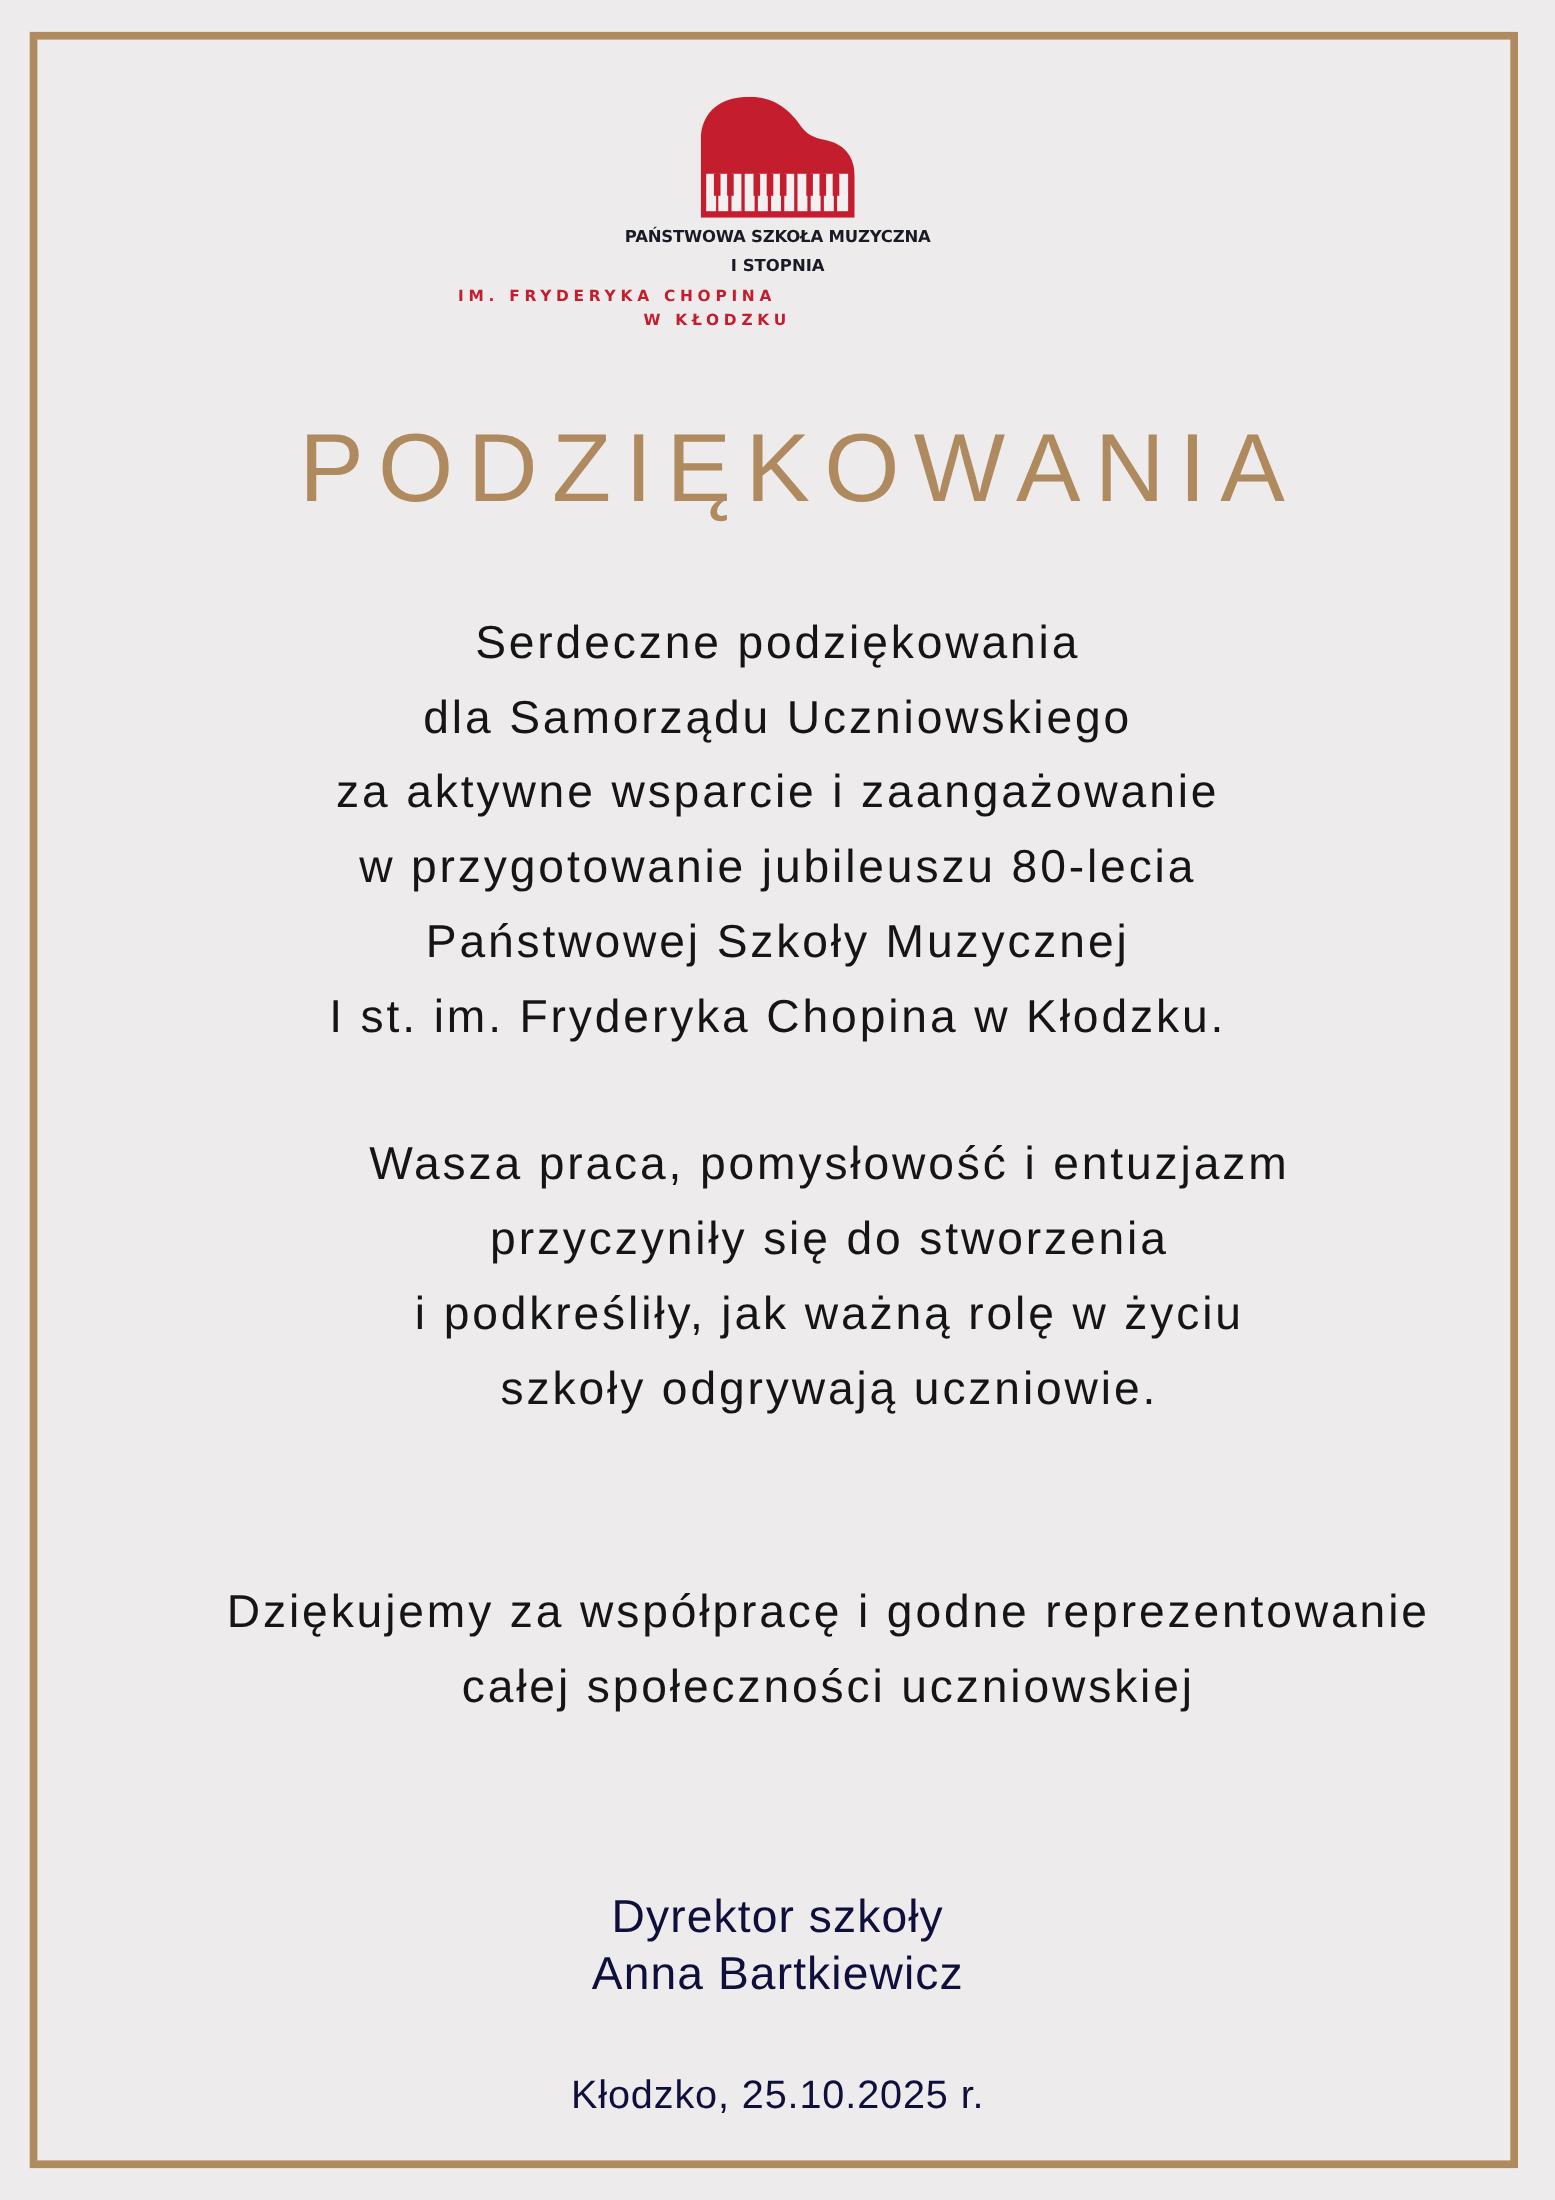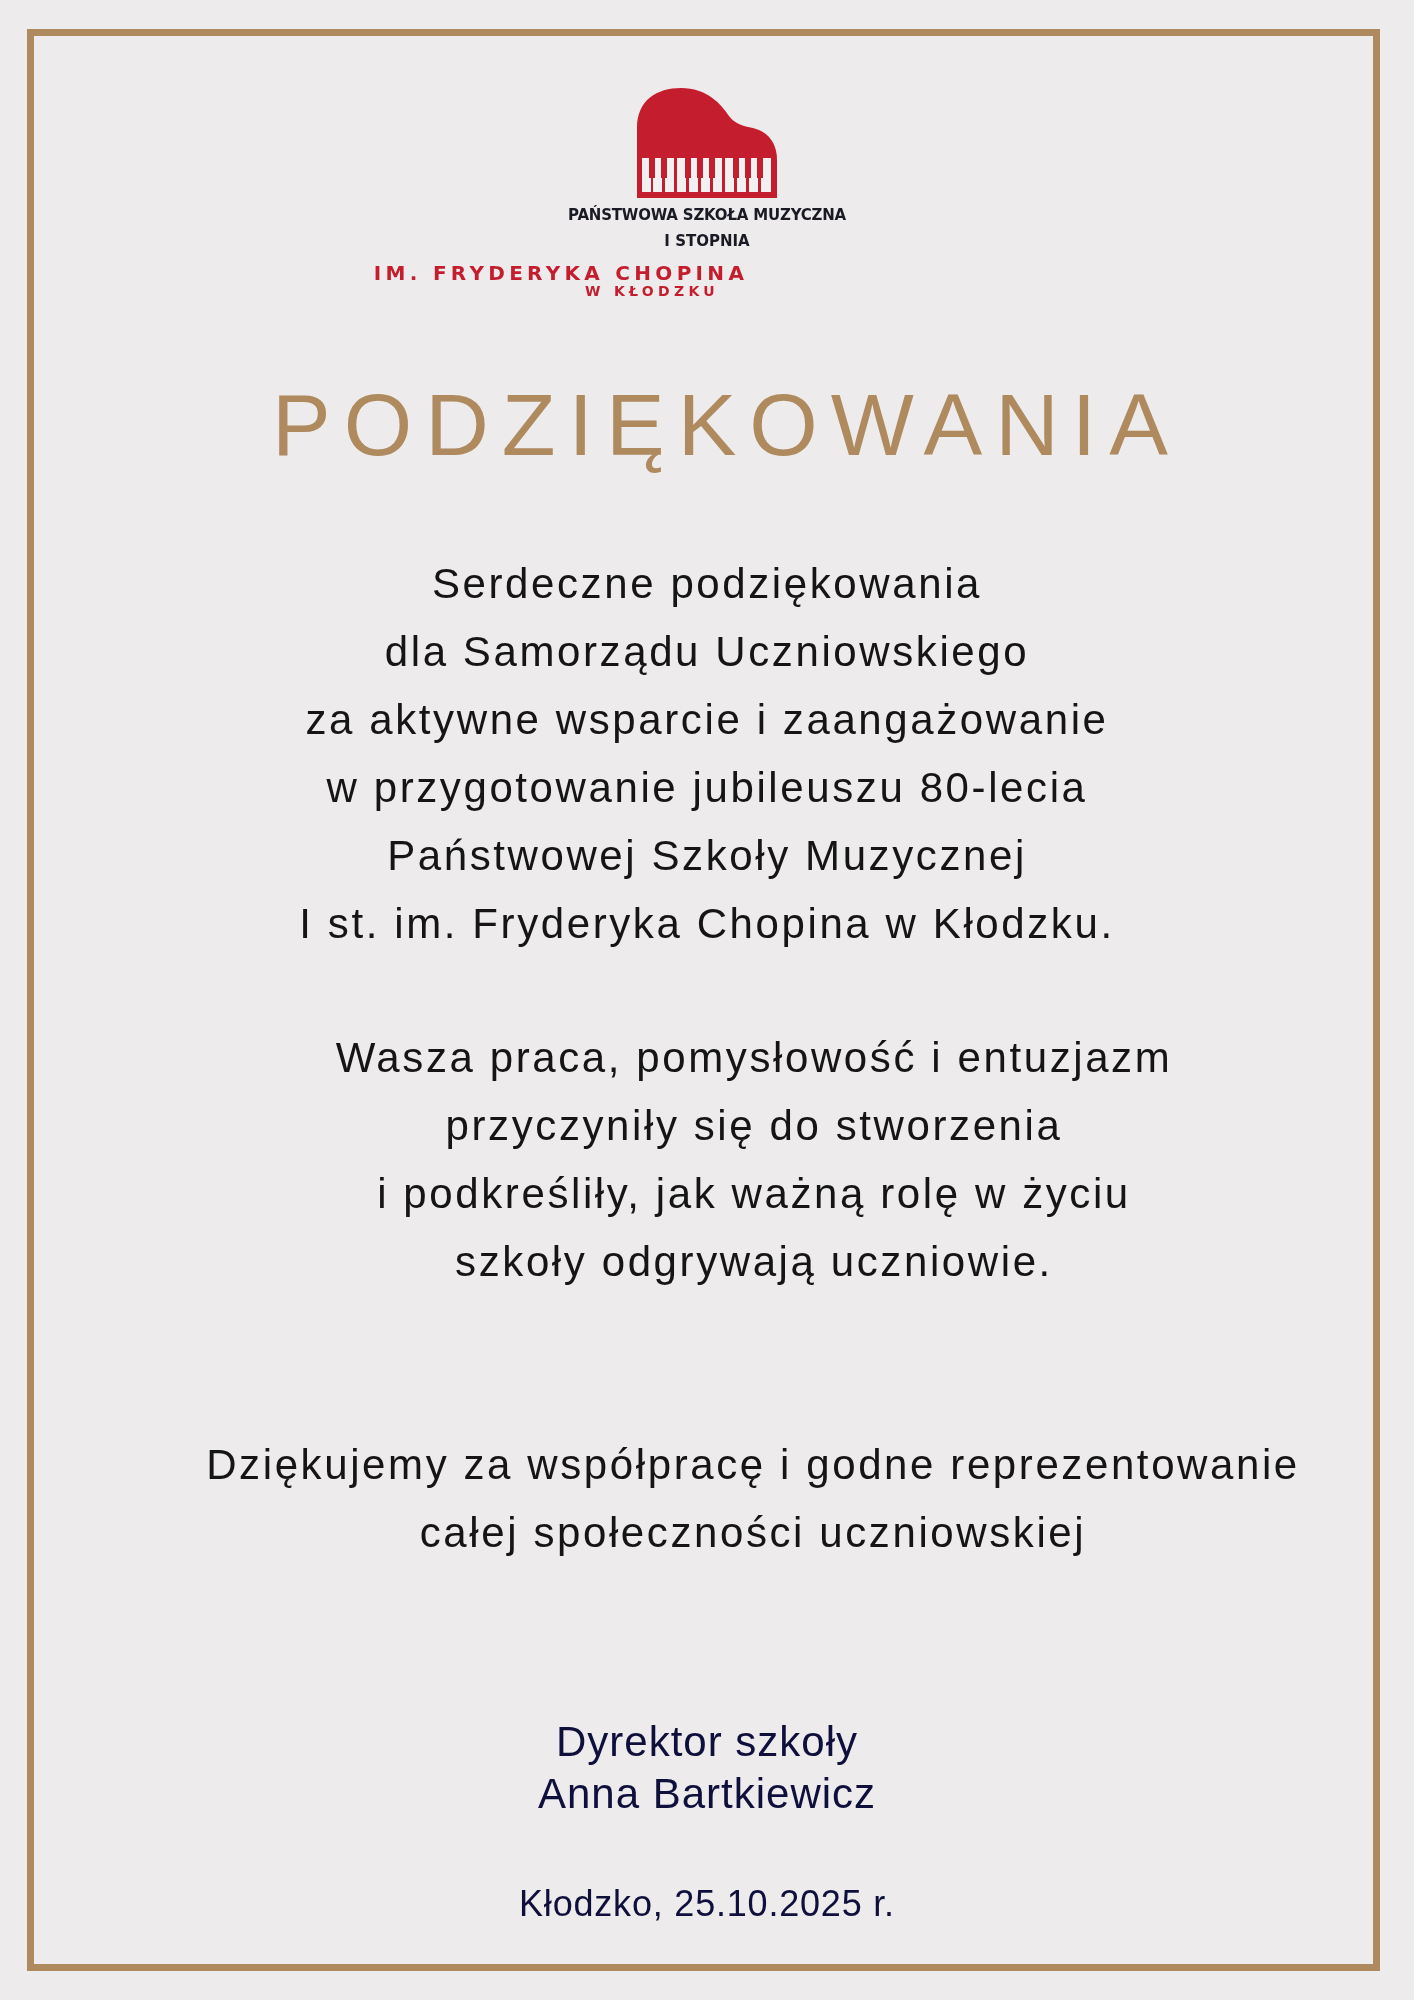--- a/index.html
+++ b/index.html
@@ -29,21 +29,21 @@
     width: 140px; height: 110px;
   }
   .logo-line {
     font-family: "DejaVu Sans", sans-serif;
     font-weight: bold;
     line-height: 1;
     white-space: nowrap;
   }
   .logo-l1 { position: absolute; left: 0; width: 1414px; top: 120px; font-size: 15px; color: #1A1A24; letter-spacing: -0.2px; }
   .logo-l2 { position: absolute; left: 0; width: 1414px; top: 146px; font-size: 15px; color: #1A1A24; }
-  .logo-l3 { position: absolute; left: 0; width: 1122px; top: 175px; font-size: 20px; color: #C41E2E; letter-spacing: 4.3px; }
+  .logo-l3 { position: absolute; left: 0; width: 1122px; top: 175px; font-size: 14px; color: #C41E2E; letter-spacing: 4.3px; }
   .logo-l4 { position: absolute; left: 0; width: 1304px; top: 196px; font-size: 14px; color: #C41E2E; letter-spacing: 4.3px; }
 
   .title {
     position: absolute;
     left: 0; width: 1414px;
     top: 362px;
     text-align: center;
     font-family: "Liberation Sans", sans-serif;
     font-size: 88px;
     line-height: 100px;

